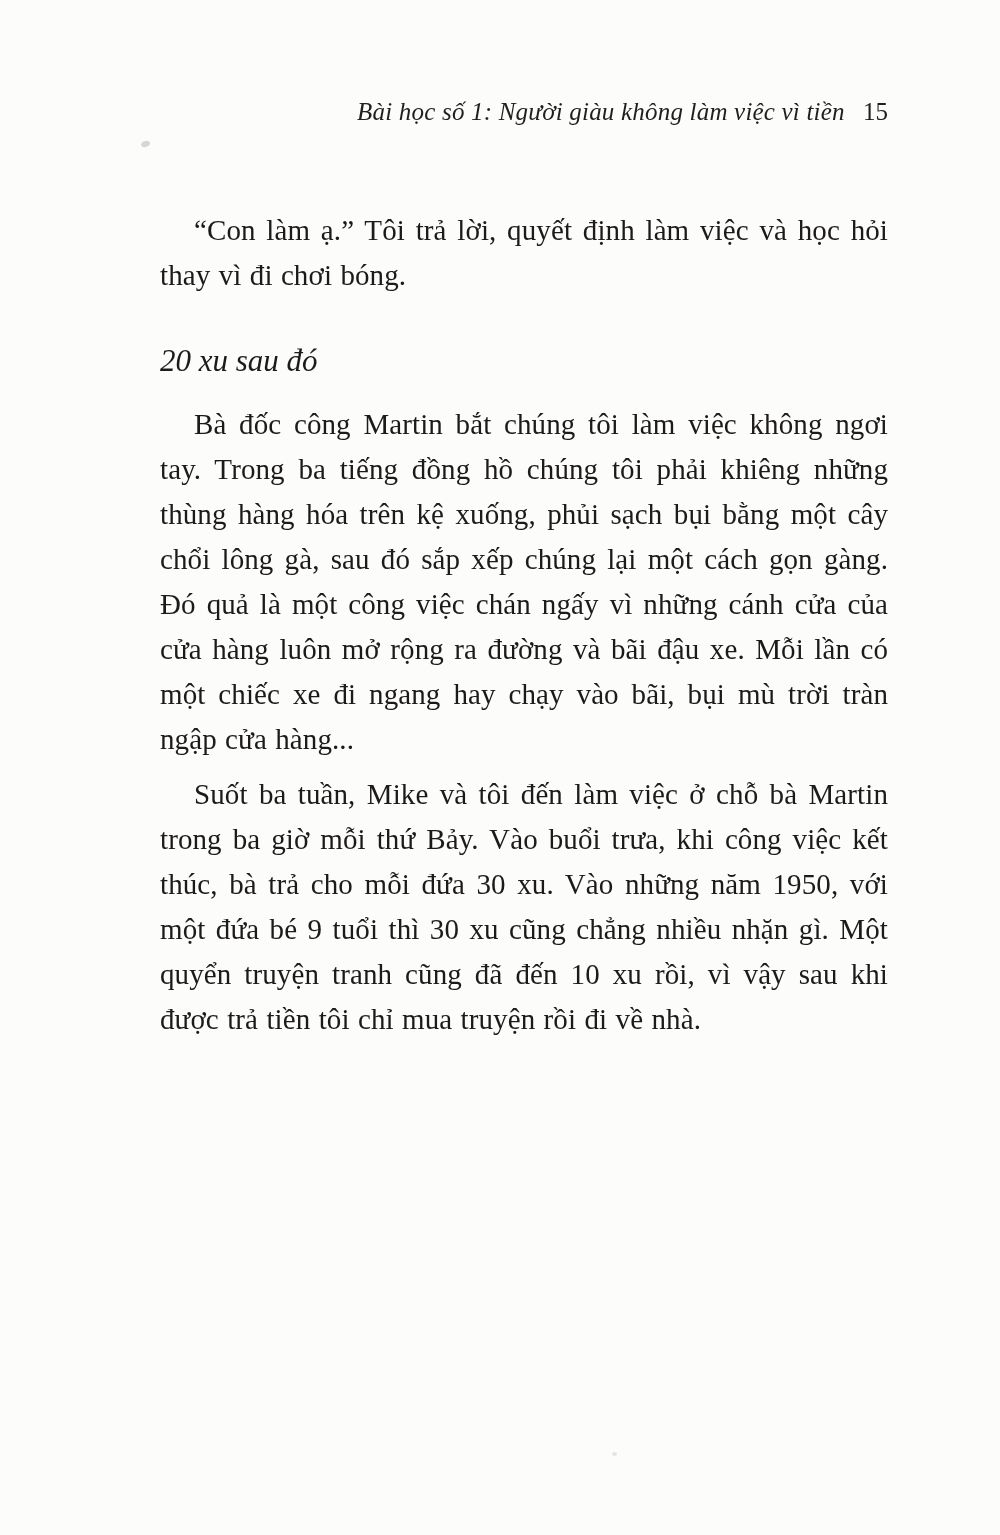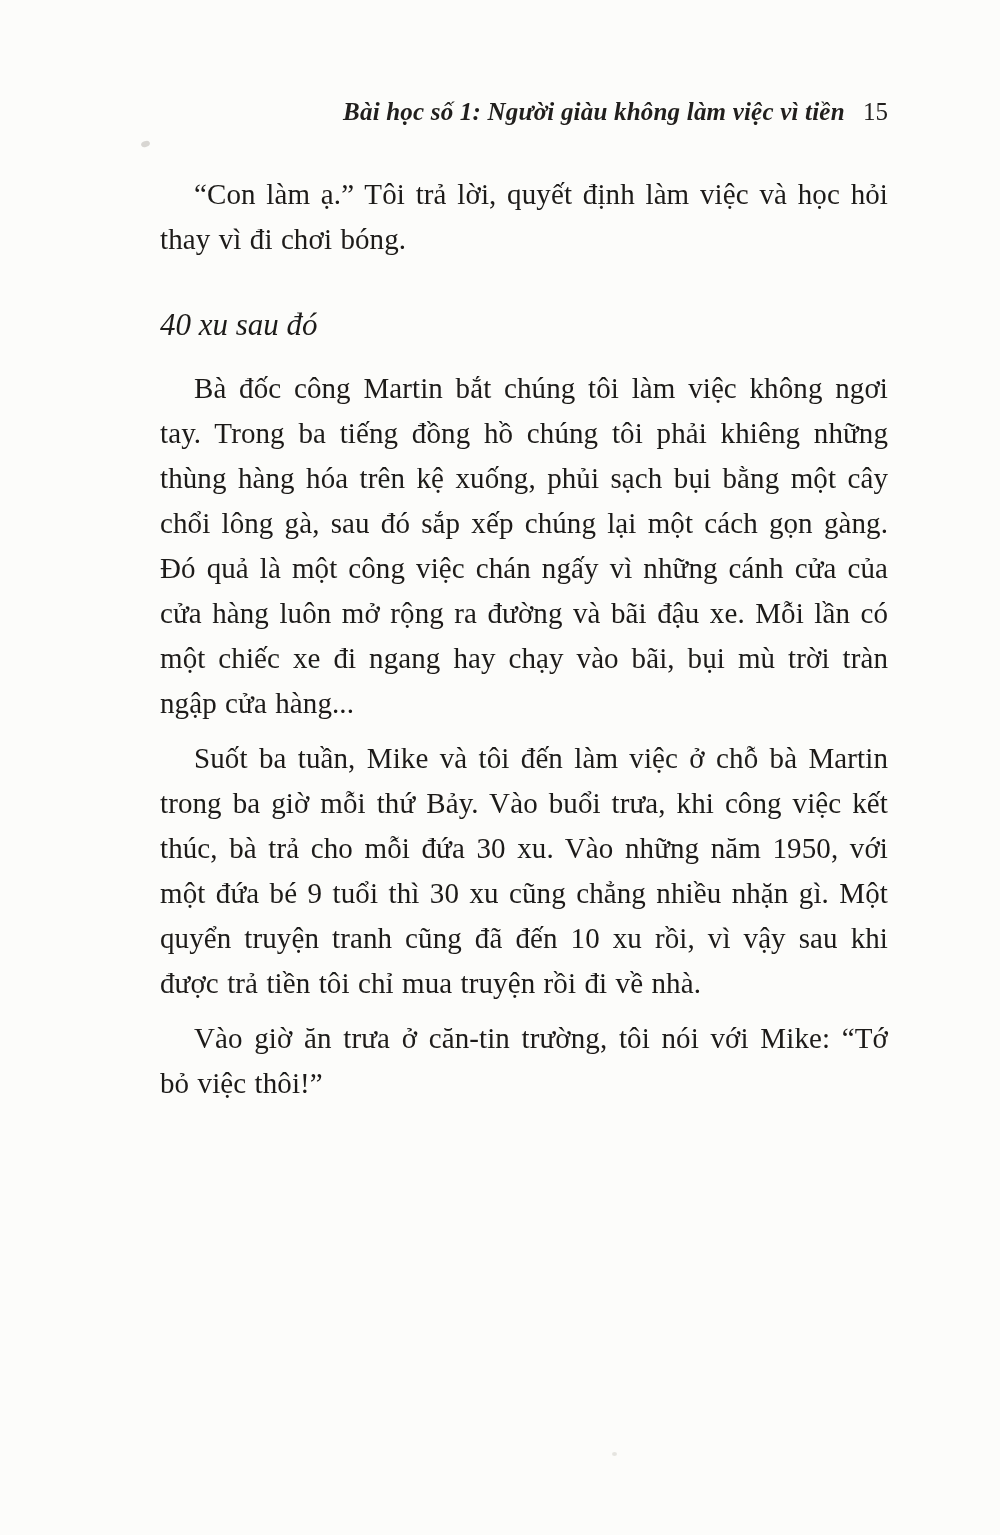--- a/index.html
+++ b/index.html
@@ -28,32 +28,32 @@
   }
   .running-header {
     text-align: right;
     font-size: 25px;
     line-height: 32px;
     white-space: nowrap;
     color: #211f1d;
   }
   .header-title {
     font-style: italic;
-    font-weight: bold;
+    font-weight: normal;
     letter-spacing: 0.2px;
     margin-top: 32px;
   }
   .page-number {
     font-style: normal;
     font-weight: normal;
     margin-left: 12px;
     margin-top: 22px;
   }
   .body-text {
-    margin-top: 44px;
+    margin-top: 80px;
   }
   .para {
     margin: 0 0 10px 0;
     font-size: 29px;
     line-height: 45px;
     text-align: justify;
     text-indent: 34px;
     letter-spacing: 0.1px;
     word-spacing: 1px;
   }
@@ -100,25 +100,24 @@
 
     <div class="running-header">
       <span class="header-title">Bài học số 1: Người giàu không làm việc vì tiền</span>
       <span class="page-number">15</span>
     </div>
 
     <div class="body-text">
 
       <p class="para">“Con làm ạ.” Tôi trả lời, quyết định làm việc và học hỏi thay vì đi chơi bóng.</p>
 
-      <h2 class="section-heading">40 xu sau đó</h2>
+      <h2 class="section-heading">20 xu sau đó</h2>
 
       <p class="para">Bà đốc công Martin bắt chúng tôi làm việc không ngơi tay. Trong ba tiếng đồng hồ chúng tôi phải khiêng những thùng hàng hóa trên kệ xuống, phủi sạch bụi bằng một cây chổi lông gà, sau đó sắp xếp chúng lại một cách gọn gàng. Đó quả là một công việc chán ngấy vì những cánh cửa của cửa hàng luôn mở rộng ra đường và bãi đậu xe. Mỗi lần có một chiếc xe đi ngang hay chạy vào bãi, bụi mù trời tràn ngập cửa hàng...</p>
 
       <p class="para">Suốt ba tuần, Mike và tôi đến làm việc ở chỗ bà Martin trong ba giờ mỗi thứ Bảy. Vào buổi trưa, khi công việc kết thúc, bà trả cho mỗi đứa 30 xu. Vào những năm 1950, với một đứa bé 9 tuổi thì 30 xu cũng chẳng nhiều nhặn gì. Một quyển truyện tranh cũng đã đến 10 xu rồi, vì vậy sau khi được trả tiền tôi chỉ mua truyện rồi đi về nhà.</p>
 
 
-      <p class="para">Vào giờ ăn trưa ở căn-tin trường, tôi nói với Mike: “Tớ bỏ việc thôi!”</p>
 
 
     </div>
   </div>
 </div>
 
 </body></html>

